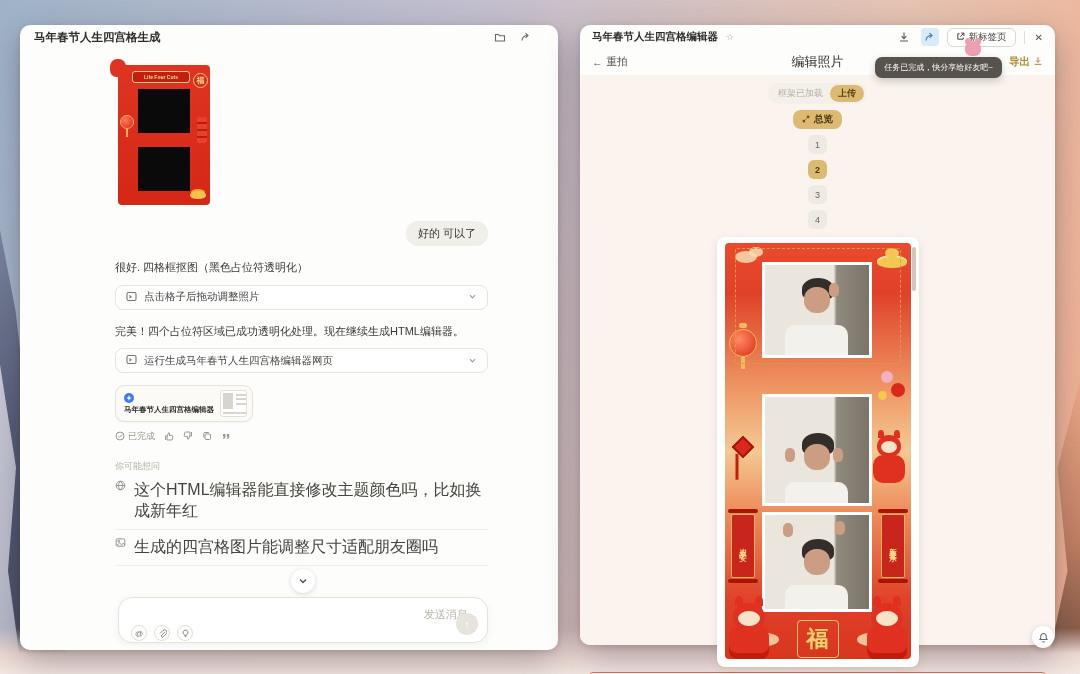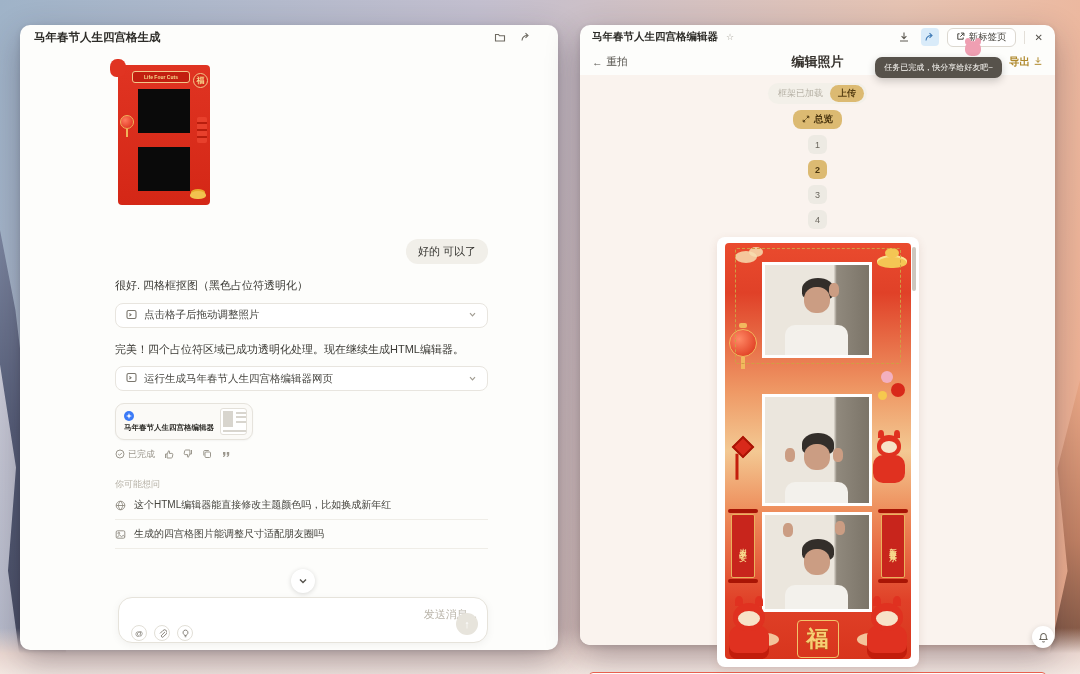--- a/index.html
+++ b/index.html
@@ -44,42 +44,42 @@
   .cny-slot.s1 { top:24px; } .cny-slot.s2 { top:82px; }
   .cny-lant { position:absolute; left:2px; top:50px; width:14px; height:14px; border-radius:50%;
     background:radial-gradient(circle at 35% 35%,#ff7a5e,#d82412); border:1px solid #f0b25a; }
   .cny-lant:after { content:""; position:absolute; left:5px; top:13px; width:2px; height:8px; background:#f0b25a; }
   .cny-crack { position:absolute; right:3px; top:52px; width:10px; height:26px;
     background:repeating-linear-gradient(180deg,#e8402c 0 5px,#b81d0d 5px 7px); border-radius:2px; }
   .cny-ingot { position:absolute; right:4px; bottom:6px; width:16px; height:8px; background:#f2c14e;
     border-radius:50% 50% 45% 45%; box-shadow:0 -3px 0 -1px #e8a92c; }
   .cny-dog { position:absolute; left:-8px; top:-6px; width:16px; height:18px; background:#e03422; border-radius:45% 45% 40% 40%; }
 
-  .bubble-row { display:flex; justify-content:flex-end; margin-top:34px; }
+  .bubble-row { display:flex; justify-content:flex-end; margin-top:16px; }
   .user-bubble { background:#f1efe9; border-radius:12px; padding:5px 12px; font-size:11px; color:#33322e; }
 
   .a-text { font-size:11px; color:#3b3a35; margin-top:13px; line-height:1.5; }
   .tool-card { margin-top:9px; height:25px; border:1px solid #e8e5df; border-radius:8px; background:#fff;
     display:flex; align-items:center; gap:7px; padding:0 10px; font-size:10.5px; color:#45443f; }
   .tool-card .chev { margin-left:auto; color:#a29d93; }
 
   .artifact-card { margin-top:12px; width:138px; height:37px; border:1px solid #e6e3dc; border-radius:9px;
     background:#fbfaf7; display:flex; align-items:center; padding:4px 5px 4px 8px; gap:6px;
     box-shadow:0 1px 2px rgba(0,0,0,.04); }
   .artifact-left { flex:1; display:flex; flex-direction:column; gap:2px; }
   .artifact-ico { width:10px; height:10px; border-radius:50%; background:#3b7af7; display:flex; align-items:center; justify-content:center; }
   .artifact-title { font-size:7.5px; font-weight:bold; color:#2e2d29; white-space:nowrap; }
   .artifact-thumb { width:41px; height:27px; border:1px solid #e3e0d9; border-radius:3px; background:#fff; position:relative; overflow:hidden; }
   .artifact-thumb i { position:absolute; background:#d8d5ce; }
 
   .status-row { display:flex; align-items:center; gap:9px; margin-top:8px; color:#9b978d; font-size:9px; }
   .status-row .st { display:flex; align-items:center; gap:3px; }
 
   .sugg-header { margin-top:17px; font-size:9px; color:#b5b0a5; }
-  .sugg-row { display:flex; align-items:center; gap:8px; padding:7px 0; font-size:10px; color:#45443e; }
+  .sugg-row { display:flex; align-items:flex-start; gap:8px; padding:7px 0; font-size:16px; color:#45443e; }
   .sugg-row + .sugg-div { border-top:1px solid #efede7; }
   .sugg-ico { color:#8d897f; display:flex; }
 
   .scroll-down { position:absolute; left:271px; top:544px; width:24px; height:24px; border-radius:50%;
     background:#fff; box-shadow:0 1px 5px rgba(0,0,0,.15); display:flex; align-items:center; justify-content:center; color:#55524c; }
 
   .composer { position:absolute; left:98px; top:572px; width:370px; height:46px; background:#fff;
     border:1px solid #e6e3db; border-radius:14px; box-shadow:0 2px 8px rgba(0,0,0,.05); padding:6px 10px 0 12px; }
   .composer-input { width:100%; border:none; outline:none; font-size:11px; color:#33322e; background:transparent; font-family:inherit;text-align:right; }
   .composer-input::placeholder { color:#b9b4a9; }
@@ -97,21 +97,21 @@
   .edit-tb-right { margin-left:auto; display:flex; align-items:center; gap:8px; color:#5f5b53; }
   .tb-icobtn { width:18px; height:18px; border-radius:4px; display:flex; align-items:center; justify-content:center; }
   .tb-icobtn.hl { background:#d9ebf9; }
   .newtab-btn { display:flex; align-items:center; gap:4px; border:1px solid #dcd8d0; border-radius:6px;
     padding:2px 8px; font-size:9.5px; color:#45433d; background:#fff; }
   .tb-div { width:1px; height:13px; background:#e3dfd8; }
   .close-x { font-size:10px; color:#55524c; padding:0 2px; }
 
   .edit-toolbar { height:26px; position:relative; display:flex; align-items:center; padding:0 12px; }
   .back-btn { display:flex; align-items:center; gap:4px; font-size:10.5px; color:#55524c; }
-  .toolbar-title { position:absolute; left:0; right:0; text-align:center; font-size:13px; font-weight:bold; color:#332f2a; }
+  .toolbar-title { position:absolute; left:0; right:0; text-align:center; font-size:13px; font-weight:normal; color:#332f2a; }
   .export-btn { margin-left:auto; display:flex; align-items:center; gap:3px; font-size:10.5px; font-weight:bold; color:#b08a2e; z-index:2; }
 
   .edit-content { position:absolute; top:50px; bottom:0; left:0; right:0; background:#faf3ee; border-radius:0 0 10px 10px; }
 
   .mascot { position:absolute; right:72px; top:13px; width:20px; height:18px; z-index:5; }
   .mascot .m-body { position:absolute; left:2px; top:3px; width:16px; height:15px; border-radius:50% 50% 40% 40%; background:#ef9fb2; }
   .mascot .m-ear { position:absolute; width:6px; height:7px; border-radius:50%; background:#ef9fb2; top:0; }
   .mascot .m-ear.e1 { left:2px; } .mascot .m-ear.e2 { right:2px; }
   .tooltip { position:absolute; right:53px; top:32px; z-index:6; background:#57524b; color:#fefcf8;
     font-size:8px; padding:5px 9px; border-radius:7px; box-shadow:0 3px 8px rgba(0,0,0,.2); white-space:nowrap; }

